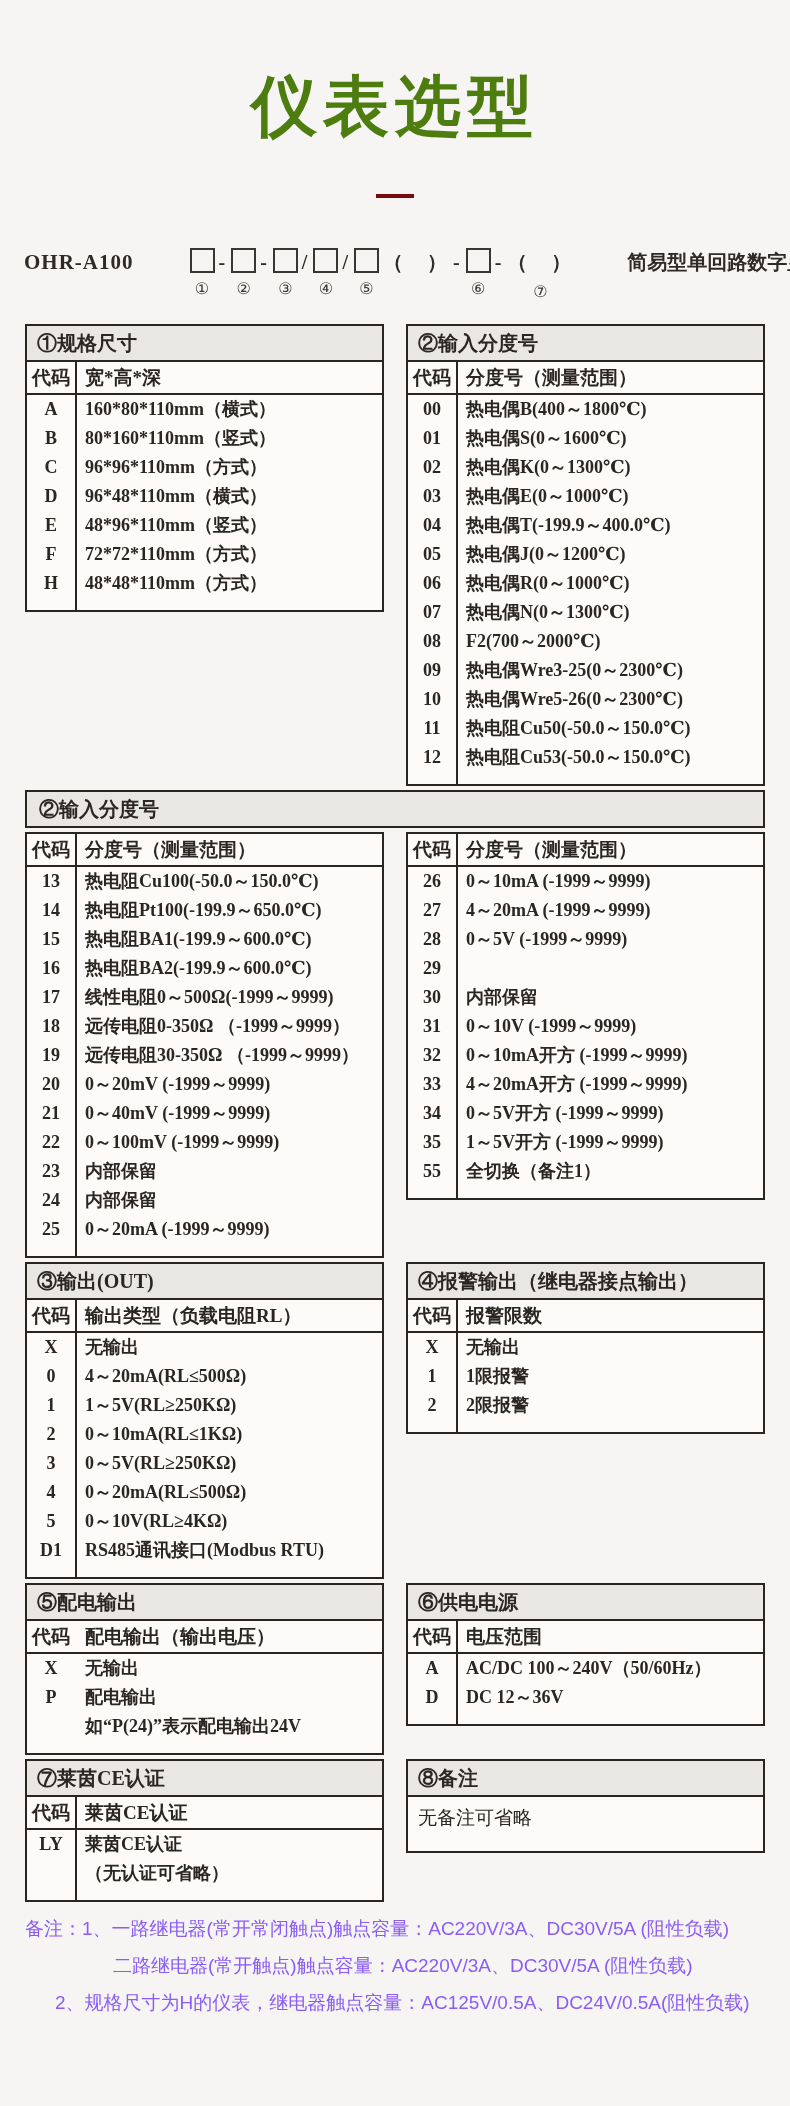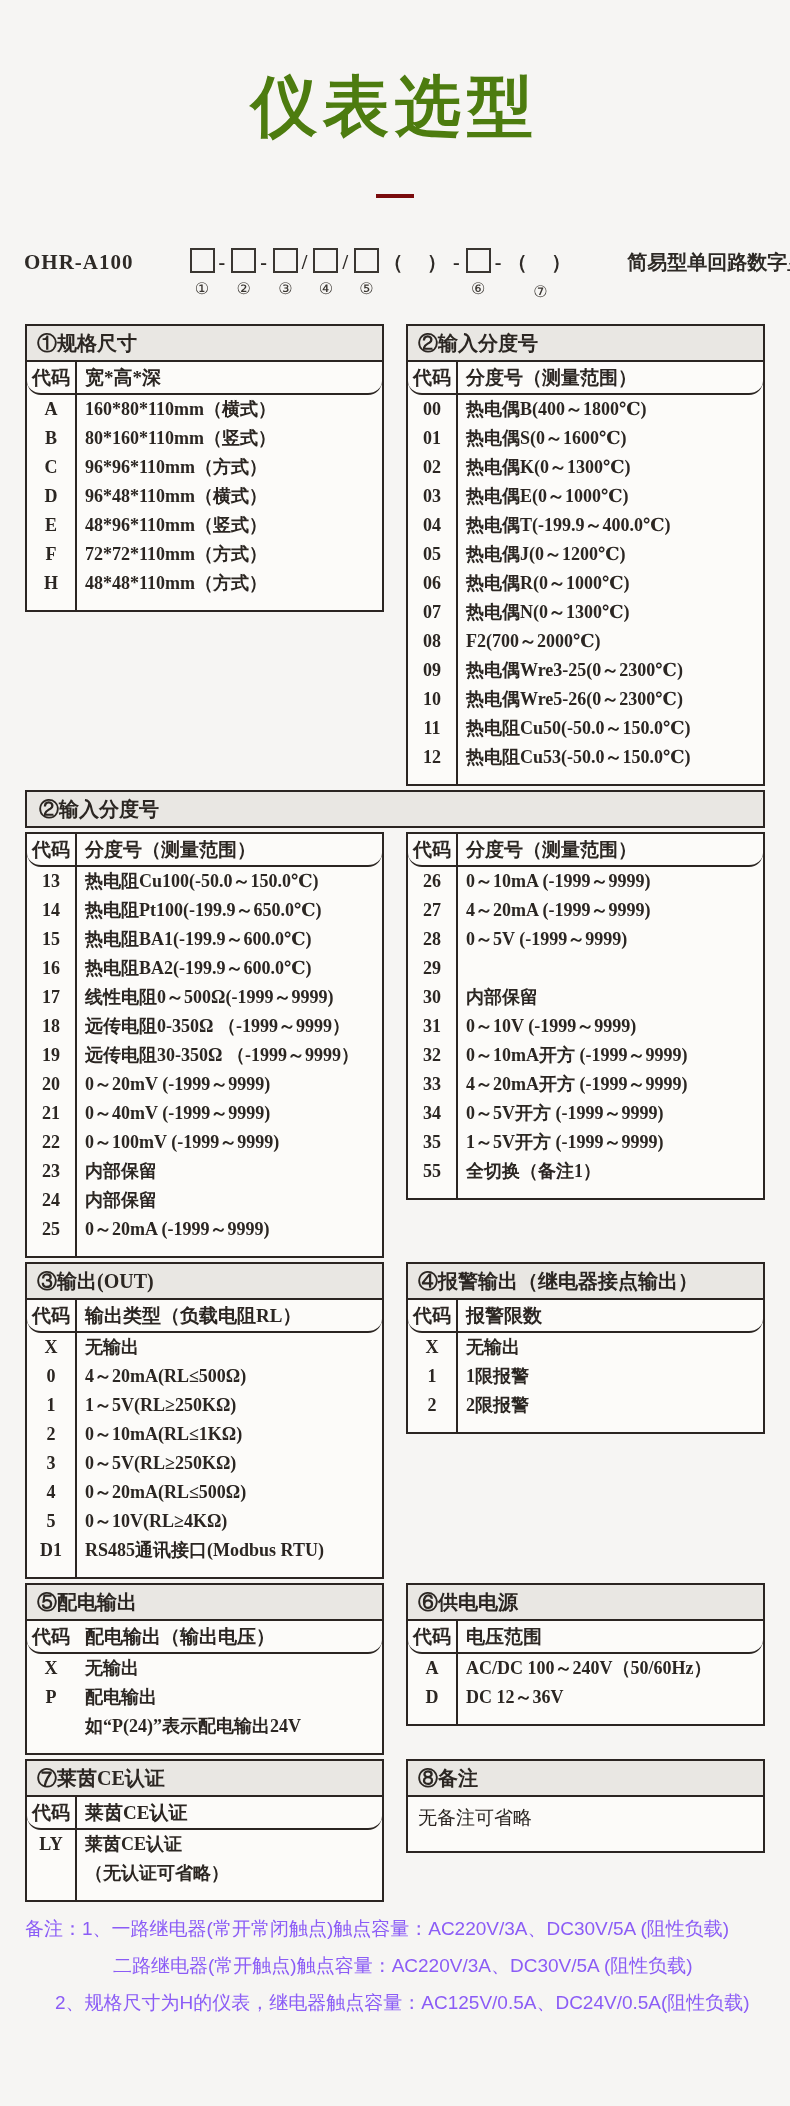--- a/index.html
+++ b/index.html
@@ -67,21 +67,21 @@
     height:34px; line-height:34px;
     font-weight:bold; font-size:20px;
     padding-left:10px;
     white-space:nowrap;
   }
   .tcontent{ position:relative; flex:1; padding-bottom:12px; }
   .vdivider{ position:absolute; left:48px; top:0; bottom:0; width:2px; background:#2b2522; }
   .hrow{
     display:flex; height:31px; line-height:31px;
     border-bottom:2px solid #2b2522;
-    font-weight:bold; font-size:19px; white-space:nowrap;border-radius:14px;
+    font-weight:bold; font-size:19px; white-space:nowrap;
   }
   .ccode{ width:48px; text-align:center; flex:none; }
   .cval{ padding-left:10px; flex:1; }
   .trow{ display:flex; line-height:29px; font-weight:bold; font-size:18px; white-space:nowrap; }
   .plain-cell{ font-weight:normal; font-size:19px; padding:8px 2px 8px 10px; }
   
   .footnotes{
     margin:8px 0 0 25px;
     font-family:"Liberation Sans","DejaVu Sans",sans-serif;
     font-size:19px;

